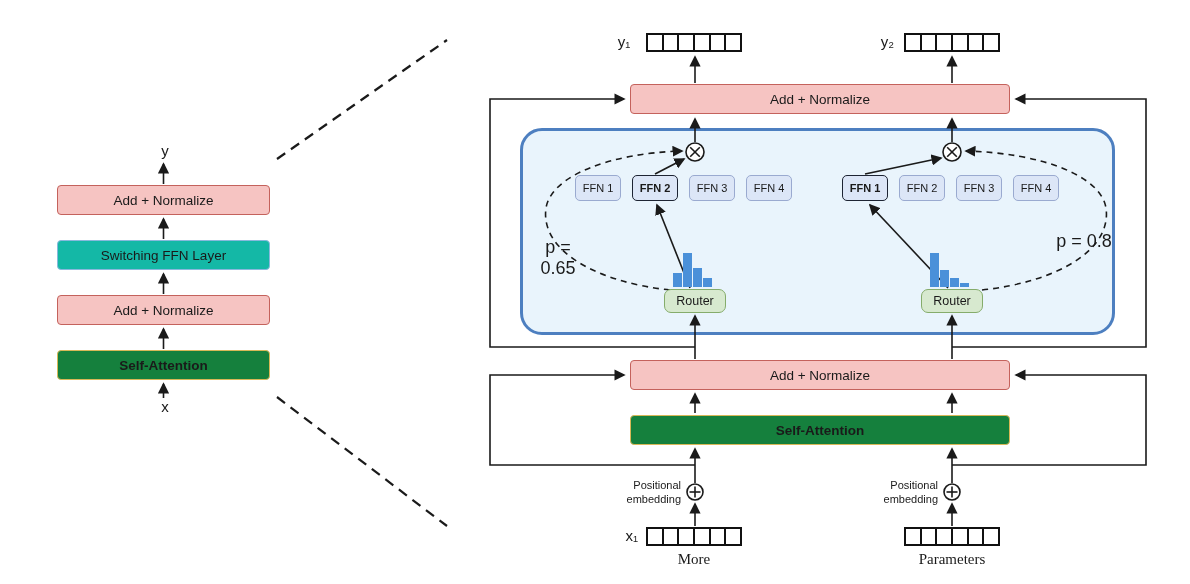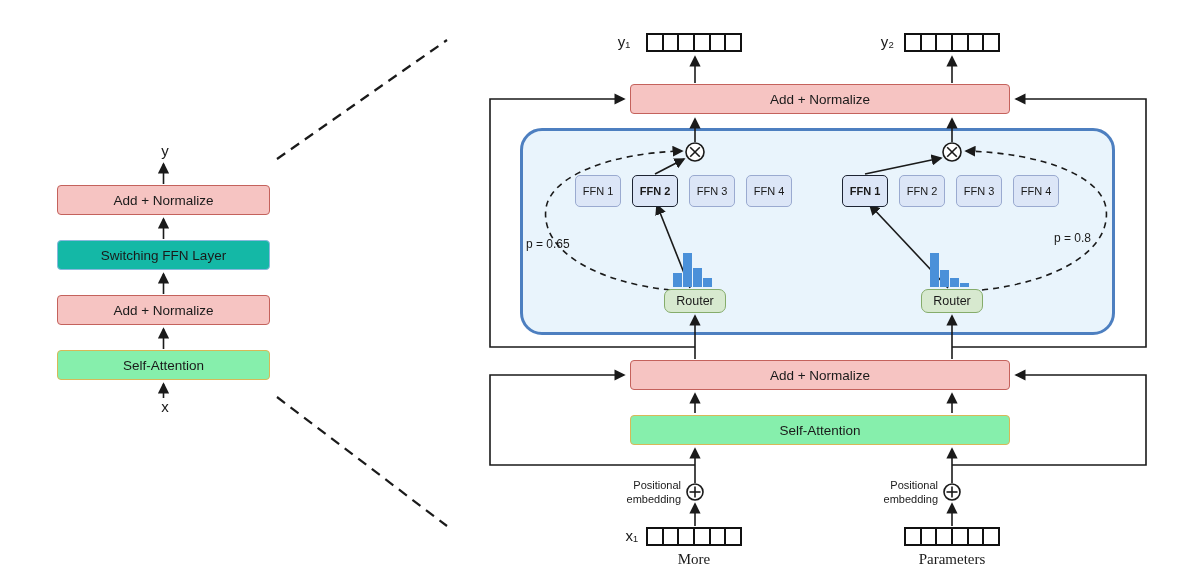--- a/index.html
+++ b/index.html
@@ -2,39 +2,39 @@
 <html><head>
 <meta charset="utf-8">
 <style>
   html,body{margin:0;padding:0;background:#ffffff;}
   #canvas{position:relative;width:1190px;height:584px;background:#ffffff;overflow:hidden;
           font-family:"Liberation Sans", sans-serif;color:#1a1a1a;}
   #overlay{position:absolute;left:0;top:0;z-index:1;}
   .box{position:absolute;box-sizing:border-box;display:flex;align-items:center;justify-content:center;
        border-radius:4px;font-size:13.5px;border:1.6px solid;z-index:2;}
   .red{background:#f6c4c2;border-color:#c4625c;}
-  .yellow{background:#86efac;border-color:#d8b858;}
+  .yellow{background:#15803d;border-color:#d8b858;font-weight:bold;}
   .lblue{background:#14b8a6;border-color:#88b8dd;}
   .container-blue{position:absolute;box-sizing:border-box;border:3px solid #4d7fc0;border-radius:22px;
        background:#e9f4fc;z-index:0;}
-  .ffn{position:absolute;box-sizing:border-box;width:46px;height:32px;display:flex;align-items:center;
+  .ffn{position:absolute;box-sizing:border-box;width:46px;height:26px;display:flex;align-items:center;
        justify-content:center;font-size:11px;background:#dce6f7;border:1.4px solid #9aaad0;border-radius:5px;z-index:2;}
   .ffn.selected{border:1.9px solid #1d2433;font-weight:bold;}
   .router{position:absolute;box-sizing:border-box;display:flex;align-items:center;justify-content:center;
        font-size:12.5px;background:#d7e9cf;border:1.5px solid #85ac6b;border-radius:7px;z-index:2;}
   .strip{position:absolute;box-sizing:border-box;display:flex;background:#ffffff;border:2px solid #111111;z-index:2;}
   .strip .cell{flex:1;border-left:2px solid #111111;}
   .strip .cell:first-child{border-left:none;}
   .hist{position:absolute;display:flex;align-items:flex-end;gap:1px;z-index:2;}
   .hist-bar{width:9px;background:#4a90d9;}
   .txt{position:absolute;z-index:2;}
   .sub-label{font-size:15px;}
   .word-label{font-size:15px;text-align:center;font-family:Liberation Serif, serif;}
   .pos-label{font-size:11px;line-height:1.3;text-align:right;}
-  .p-label{font-size:12px;}
+  .p-label{font-size:18px;text-align:center;}
 </style>
 </head>
 <body>
 
 <div id="canvas">
 
   <div class="container-blue" style="left:520px;top:128px;width:595px;height:207px"></div>
 
   <svg id="overlay" width="1190" height="584" viewBox="0 0 1190 584">
     <defs>

